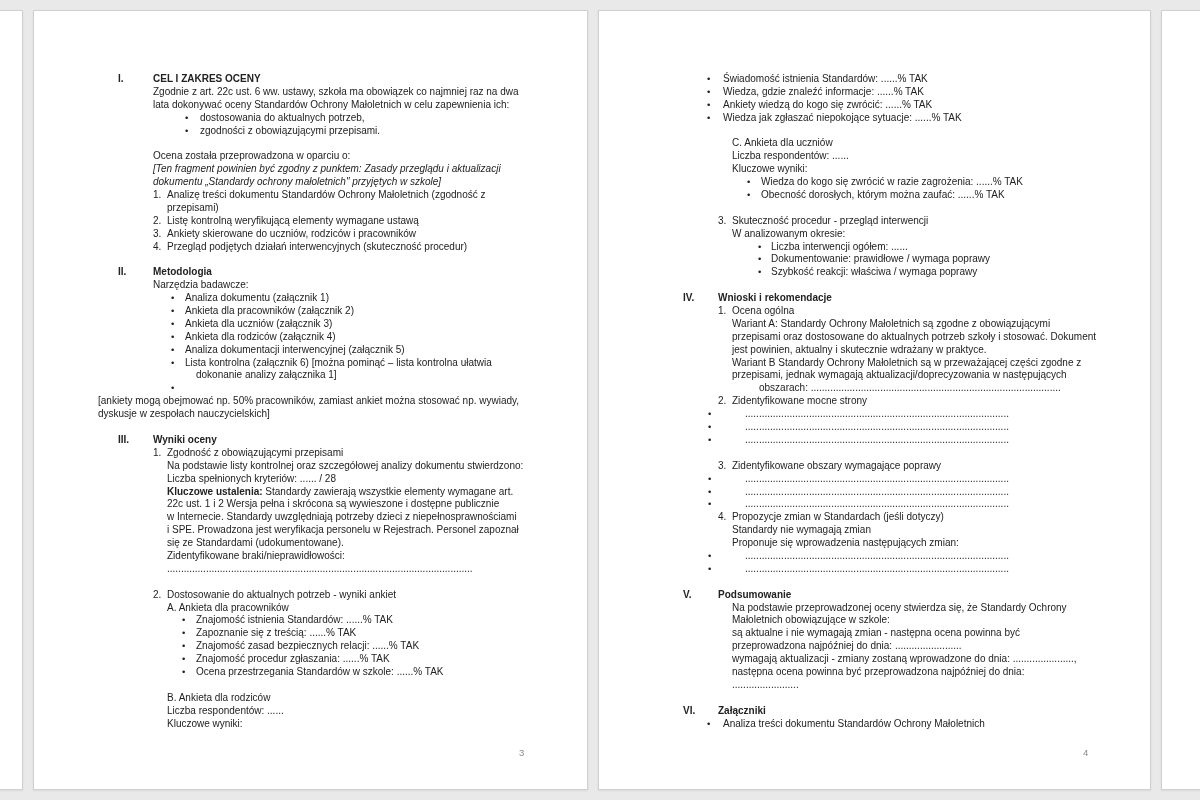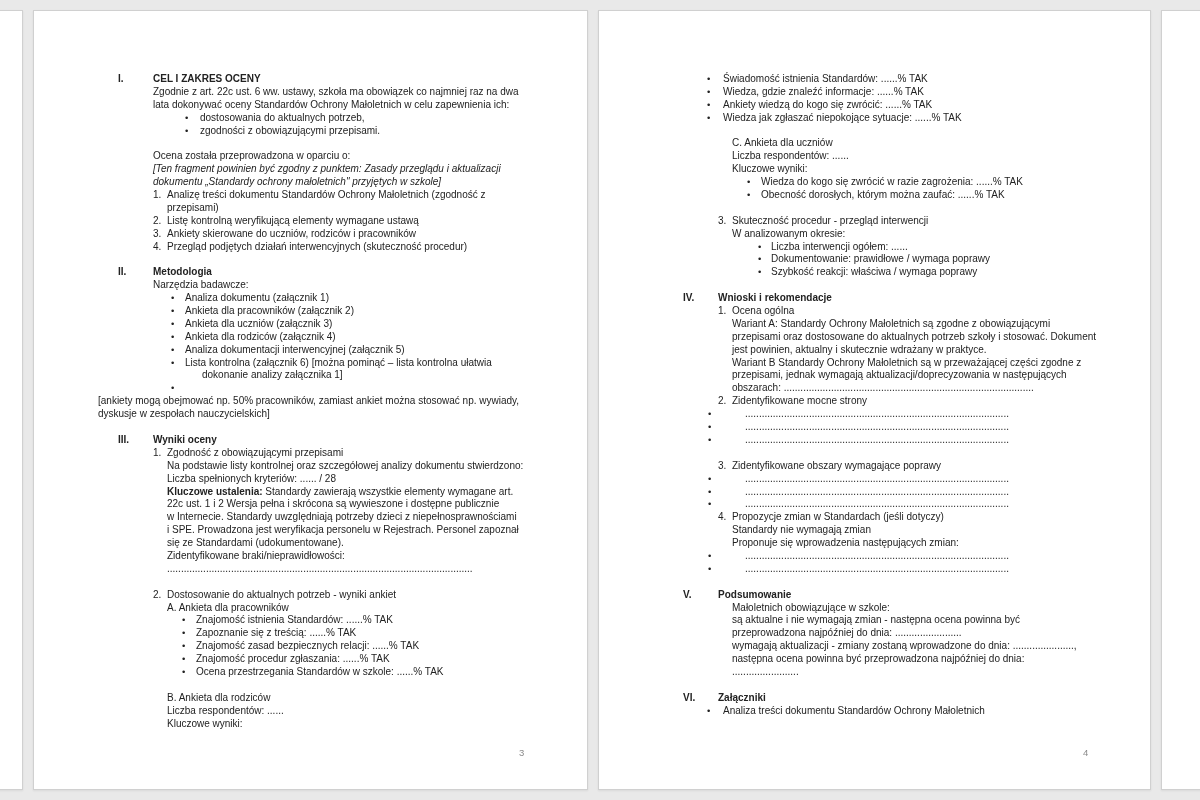--- a/index.html
+++ b/index.html
@@ -23,21 +23,21 @@
   .line{position:relative;height:12.9px;line-height:12.9px;font-size:10px;white-space:nowrap;}
   .line span{position:absolute;top:0;}
   
   .rn{left:84px;font-weight:bold;}
   .ht{left:119px;font-weight:bold;}
   .onum{left:119px;}
   .otxt{left:133px;}
   .p-body{left:119px;}
   .p-oltext{left:133px;}
   .p-hang{left:64px;}
-  .p-ultb{left:168px;text-align:right;}
+  .p-ultb{left:162px;text-align:right;}
   .bm-a{left:151px;}  .bt-a{left:166px;}
   .bm-b{left:137px;}  .bt-b{left:151px;}
   .bm-c{left:148px;}  .bt-c{left:162px;}
   .bm-e{left:159px;}  .bt-e{left:172px;}
   .bm-t{left:108px;}  .bt-t{left:108px;margin-left:16px;}
   .bm-d{left:109px;}  .bt-d{left:146px;}
   .bm{font-size:9.5px;}
   .it{font-style:italic;}
   .p-wrap b{font-weight:bold;}
   .pagenum{position:absolute;top:736px;left:485px;font-size:9.5px;color:#8a8a8a;}
@@ -295,21 +295,21 @@
         <div class="line">
           <span class="p-wrap p-oltext"><span style="position: static;">jest powinien, aktualny i skutecznie wdrażany w praktyce.</span></span>
         </div>
         <div class="line">
           <span class="p-wrap p-oltext"><span style="position: static;">Wariant B Standardy Ochrony Małoletnich są w przeważającej części zgodne z</span></span>
         </div>
         <div class="line">
           <span class="p-wrap p-oltext"><span style="position: static;">przepisami, jednak wymagają aktualizacji/doprecyzowania w następujących</span></span>
         </div>
         <div class="line">
-          <span class="p-wrap p-oltext"><span style="position: static;">obszarach: ..........................................................................................</span></span>
+          <span class="p-wrap p-oltext"><span style="position: static; margin-left: 27px;">obszarach: ..........................................................................................</span></span>
         </div>
         <div class="line">
           <span class="onum">2.</span>
           <span class="otxt">Zidentyfikowane mocne strony</span>
         </div>
         <div class="line">
           <span class="bm bm-d">•</span>
           <span class="bt-d">...............................................................................................</span>
         </div>
         <div class="line">
@@ -352,20 +352,23 @@
           <span class="bt-d">...............................................................................................</span>
         </div>
         <div class="line">
           <span class="bm bm-d">•</span>
           <span class="bt-d">...............................................................................................</span>
         </div>
         <div class="line"></div>
         <div class="line">
           <span class="rn">V.</span>
           <span class="ht">Podsumowanie</span>
+        </div>
+        <div class="line">
+          <span class="p-wrap p-oltext"><span style="position: static;">Na podstawie przeprowadzonej oceny stwierdza się, że Standardy Ochrony</span></span>
         </div>
         <div class="line">
           <span class="p-wrap p-oltext"><span style="position: static;">Małoletnich obowiązujące w szkole:</span></span>
         </div>
         <div class="line">
           <span class="p-wrap p-oltext"><span style="position: static;">są aktualne i nie wymagają zmian - następna ocena powinna być</span></span>
         </div>
         <div class="line">
           <span class="p-wrap p-oltext"><span style="position: static;">przeprowadzona najpóźniej do dnia: ........................</span></span>
         </div>

